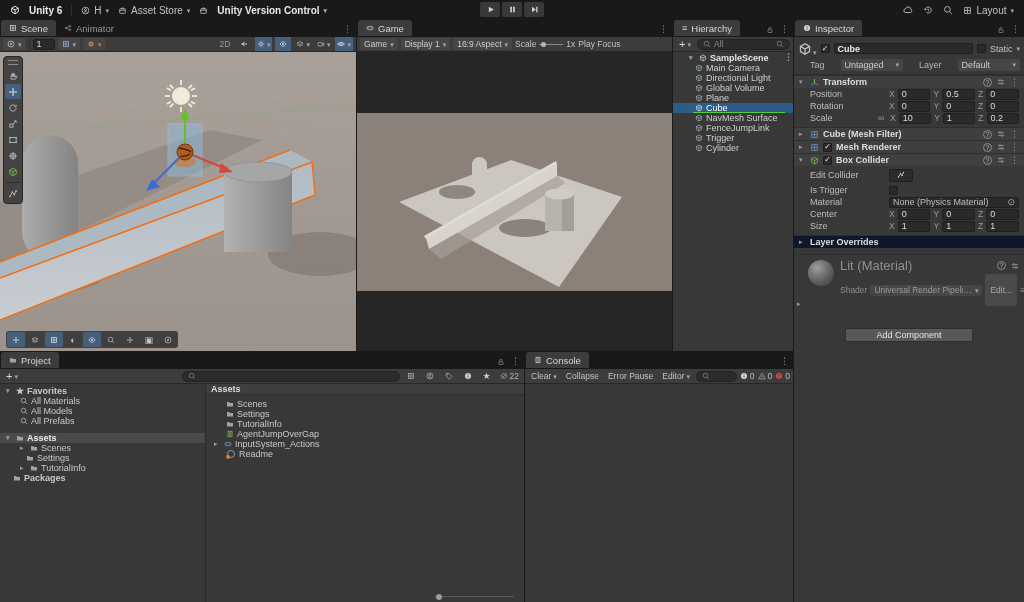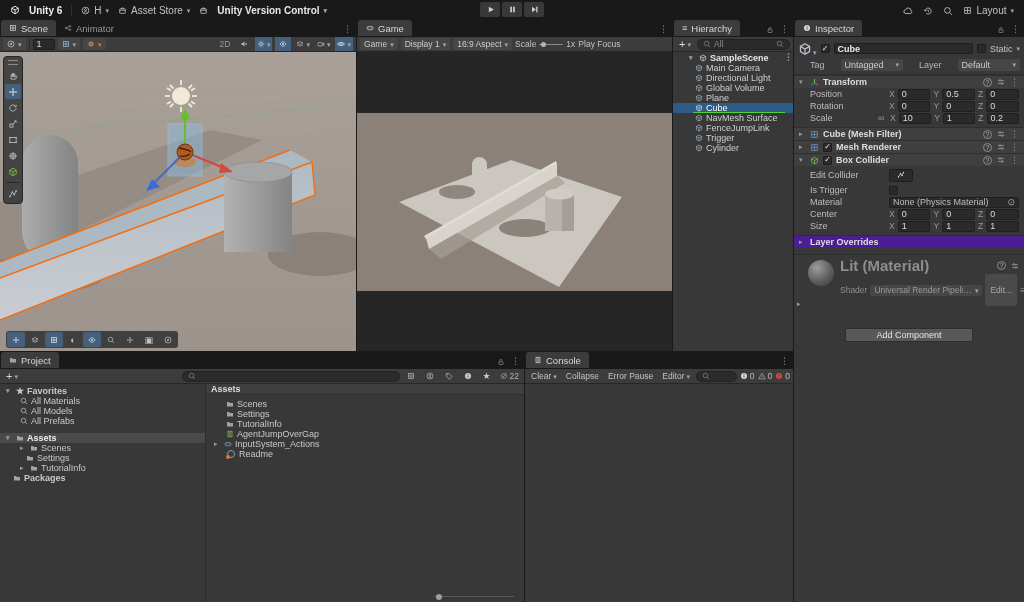--- a/index.html
+++ b/index.html
@@ -16,21 +16,21 @@
 
   
   #menubar {position:absolute;left:0;top:0;width:1024px;height:20px;display:flex;align-items:center;
             gap:9px;padding:0 10px;background:#191919}
   #menubar .brand {font-weight:bold;color:#ececec}
   .menu-item {display:flex;align-items:center;gap:4px;color:#c2c2c2}
   .menu-item.strong {font-weight:bold;color:#e8e8e8}
   #playbar {position:absolute;left:50%;top:2px;transform:translateX(-50%);display:flex;gap:2px}
   .playbtn {width:20px;height:15px;background:#393939;border-radius:2px;display:flex;align-items:center;
             justify-content:center;color:#cfcfcf}
-  .mright {margin-left:auto;display:flex;align-items:flex-end;gap:10px;color:#c2c2c2}
+  .mright {margin-left:auto;display:flex;align-items:flex-start;gap:10px;color:#c2c2c2}
 
   
   .panel {position:absolute;display:flex;flex-direction:column;background:#383838}
   .tabbar {height:17px;background:#191919;display:flex;align-items:flex-start;padding-left:1px;flex:none;position:relative}
   .tab {height:16px;display:flex;align-items:center;gap:4px;padding:0 8px;font-size:9.5px;color:#979797;
         border-radius:3px 3px 0 0}
   .tab.active {background:#3c3c3c;color:#d8d8d8}
   .winbtns {position:absolute;right:4px;bottom:3px;display:flex;gap:6px;align-items:center;color:#8f8f8f}
   .ptoolbar {height:15px;background:#3c3c3c;border-bottom:1px solid #272727;display:flex;align-items:center;
              gap:3px;padding:0 3px;font-size:8.5px;color:#c3c3c3;flex:none;white-space:nowrap;overflow:hidden}
@@ -85,42 +85,42 @@
   .ihrow1 {display:flex;align-items:center;gap:4px;height:17px}
   .objicon {display:flex;align-items:flex-end;gap:1px;color:#b9c4cd}
   .objicon .ic {width:14px;height:14px}
   .namefield {flex:1;font-weight:bold;color:#e8e8e8}
   .slabel {color:#c3c3c3;font-size:9px}
   .ihrow2 {display:flex;align-items:center;gap:16px;height:15px;padding-left:12px;font-size:9px}
   .tlabel {color:#b5b5b5}
   .chead {height:13px;background:#3f3f3f;border-top:1px solid #2f2f2f;display:flex;align-items:center;
           gap:4px;padding:0 5px;font-size:9px;position:relative}
   .chead .ctitle {font-weight:bold;color:#dedede}
-  .chead.subfold {background:#4c1d95}
+  .chead.subfold {background:#0f172a}
   .fold {font-size:7px;color:#9a9a9a;width:7px;flex:none}
   .cicons {margin-left:auto;display:flex;align-items:center;gap:5px;color:#a5a5a5}
   .qh {width:9px;height:9px;border:1px solid #8d8d8d;border-radius:50%;font-size:6.5px;display:flex;
        align-items:center;justify-content:center;color:#b5b5b5}
   .irow {display:flex;align-items:center;height:12px;padding:0 5px 0 16px;font-size:9px;color:#bdbdbd;gap:3px}
   .irow .lbl {width:76px;flex:none}
   .vec3 {display:flex;flex:1;gap:3px;align-items:center;min-width:0}
   .axl {color:#9a9a9a;font-size:8.5px;flex:none}
   .vfield {flex:1;min-width:0}
   .linkic {color:#9a9a9a;font-size:9px;width:9px;flex:none;margin-left:-11px}
   .smallbtn {width:24px;height:13px;background:#2b2b2b;border:1px solid #1e1e1e;border-radius:2px;
              display:flex;align-items:center;justify-content:center;color:#e0e0e0}
   .objfield {flex:1;justify-content:space-between;color:#bdbdbd}
   .picker {color:#a9a9a9;font-size:9px}
   .matblock {border-top:1px solid #2d2d2d;margin-top:6px;padding:5px 5px 6px 14px;display:flex;gap:6px;position:relative}
   .matfold {position:absolute;left:3px;bottom:4px}
   .matsphere {width:26px;height:26px;border-radius:50%;flex:none;
               background:radial-gradient(circle at 35% 30%,#9d9d9d,#5a5a5a 60%,#3c3c3c)}
   .matinfo {flex:1;min-width:0;display:flex;flex-direction:column;gap:3px}
   .matrow1 {display:flex;align-items:center;height:11px}
-  .mattitle {color:#8e8e8e;font-weight:bold;font-size:15px}
+  .mattitle {color:#8e8e8e;font-weight:normal;font-size:13px}
   .matrow2 {display:flex;align-items:center;gap:3px;font-size:8.5px;color:#8e8e8e}
   .matrow2 .dd {height:11px;max-width:112px}
   .ellip {overflow:hidden;text-overflow:ellipsis;white-space:nowrap}
   .btn {background:#4a4a4a;border-radius:2px;padding:16px 5px;height:11px;display:flex;align-items:center;color:#a8a8a8}
   .bigbtn {margin:16px auto 0;width:128px;height:14px;background:#585858;border:1px solid #2e2e2e;border-radius:2px;
            display:flex;align-items:center;justify-content:center;color:#e6e6e6;font-size:9px}
 
   
   #project-panel {left:0;top:352px;width:524px;height:250px}
   #project-body {flex:1;display:flex;min-height:0}

